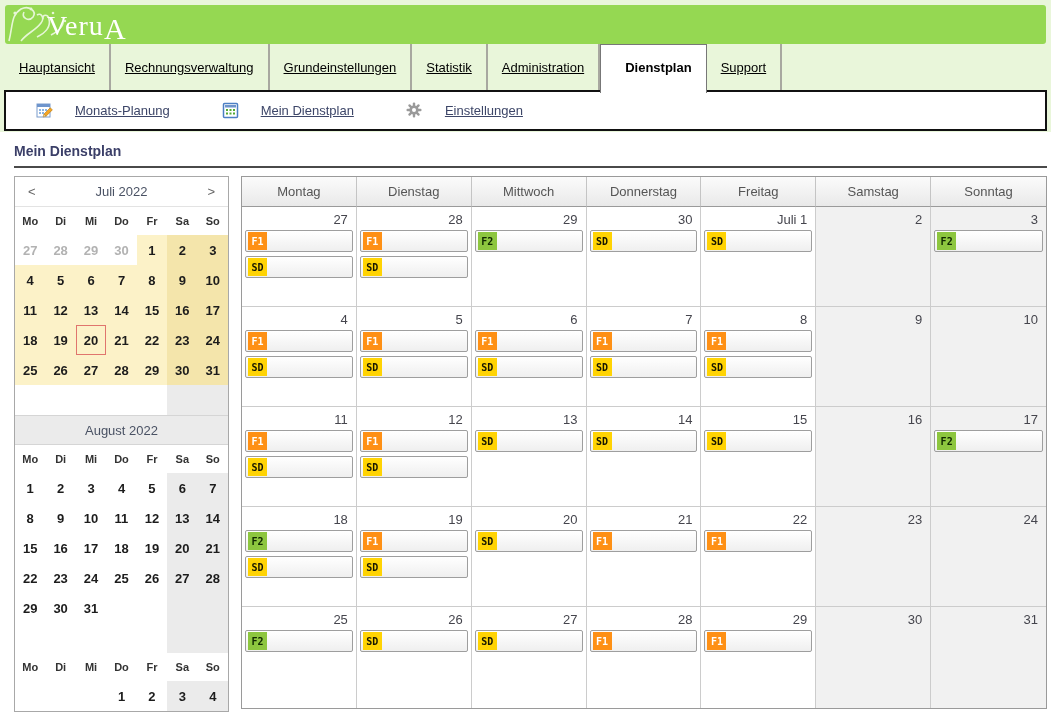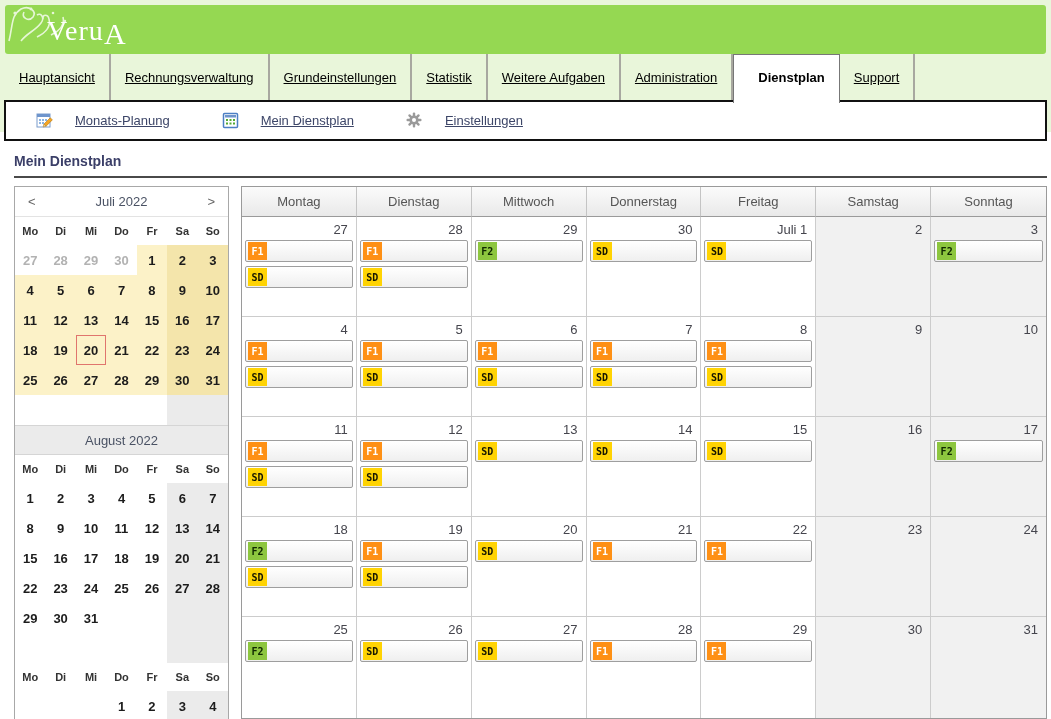--- a/index.html
+++ b/index.html
@@ -1,20 +1,20 @@
 <!DOCTYPE html>
 <html><head>
 <meta charset="utf-8">
 <style>
   * { margin:0; padding:0; box-sizing:border-box; }
   html,body { width:1051px; height:719px; overflow:hidden; }
   body { background:#e9f6da; font-family:"Liberation Sans", sans-serif; position:relative; }
 
   
-  .banner { margin:5px 5px 0 5px; height:49px; background:#95d852; border-radius:3px;
+  .banner { margin:5px 5px 0 5px; height:39px; background:#95d852; border-radius:3px;
             display:flex; align-items:center; position:relative; overflow:hidden; }
   .flourish { position:absolute; left:2px; top:0; height:39px; width:70px; opacity:.85; }
   .logo { font-family:"Liberation Serif", serif; color:#fff; font-size:24px; letter-spacing:1px;
           margin-left:42px; position:relative; z-index:2; }
   .logo .cap { font-size:28px; }
   .logo .bigA { font-size:30px; position:relative; top:4px; }
 
   
   .tabs { height:46px; display:flex; align-items:stretch; padding-left:5px; position:relative; z-index:3; }
   .tab { display:flex; align-items:center; padding:0 14px; font-size:13px; color:#000;
@@ -97,23 +97,20 @@
       <span class="u">Hauptansicht</span>
     </div>
     <div class="tab">
       <span class="u">Rechnungsverwaltung</span>
     </div>
     <div class="tab">
       <span class="u">Grundeinstellungen</span>
     </div>
     <div class="tab">
       <span class="u">Statistik</span>
-    </div>
-    <div class="tab">
-      <span class="u">Weitere Aufgaben</span>
     </div>
     <div class="tab">
       <span class="u">Administration</span>
     </div>
     <div class="tab active">
       <span>Dienstplan</span>
     </div>
     <div class="tab">
       <span class="u">Support</span>
     </div>

